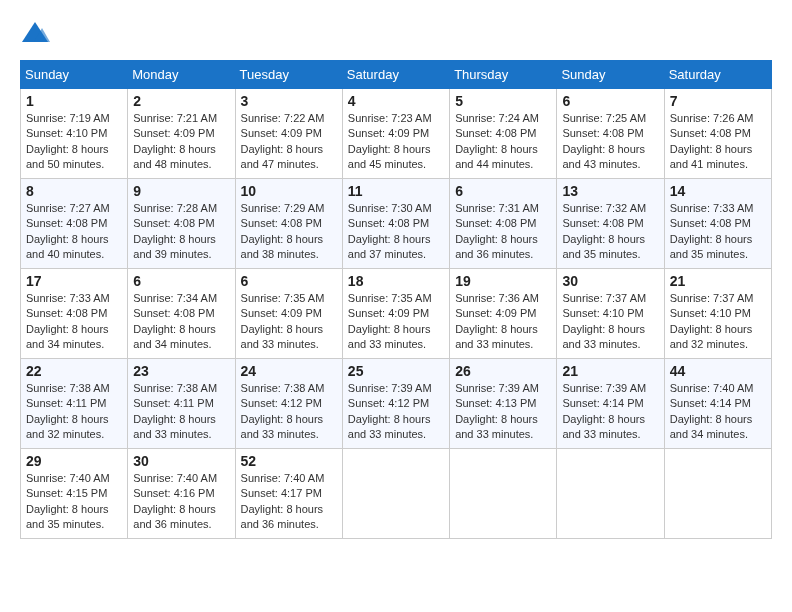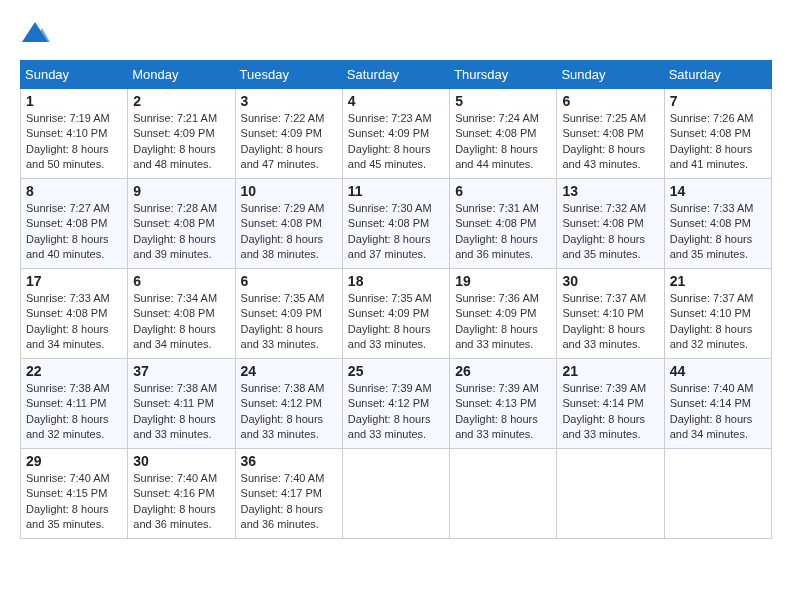--- a/index.html
+++ b/index.html
@@ -209,21 +209,21 @@
         <span class="day-num">21</span>
         <span class="day-detail">Sunrise: 7:37 AM<br>Sunset: 4:10 PM<br>Daylight: 8 hours and 32 minutes.</span>
       </td>
       </tr>
       <tr>
         <td>
         <span class="day-num">22</span>
         <span class="day-detail">Sunrise: 7:38 AM<br>Sunset: 4:11 PM<br>Daylight: 8 hours and 32 minutes.</span>
       </td>
         <td>
-        <span class="day-num">37</span>
+        <span class="day-num">23</span>
         <span class="day-detail">Sunrise: 7:38 AM<br>Sunset: 4:11 PM<br>Daylight: 8 hours and 33 minutes.</span>
       </td>
         <td>
         <span class="day-num">24</span>
         <span class="day-detail">Sunrise: 7:38 AM<br>Sunset: 4:12 PM<br>Daylight: 8 hours and 33 minutes.</span>
       </td>
         <td>
         <span class="day-num">25</span>
         <span class="day-detail">Sunrise: 7:39 AM<br>Sunset: 4:12 PM<br>Daylight: 8 hours and 33 minutes.</span>
       </td>
@@ -243,21 +243,21 @@
       <tr>
         <td>
         <span class="day-num">29</span>
         <span class="day-detail">Sunrise: 7:40 AM<br>Sunset: 4:15 PM<br>Daylight: 8 hours and 35 minutes.</span>
       </td>
         <td>
         <span class="day-num">30</span>
         <span class="day-detail">Sunrise: 7:40 AM<br>Sunset: 4:16 PM<br>Daylight: 8 hours and 36 minutes.</span>
       </td>
         <td>
-        <span class="day-num">36</span>
+        <span class="day-num">52</span>
         <span class="day-detail">Sunrise: 7:40 AM<br>Sunset: 4:17 PM<br>Daylight: 8 hours and 36 minutes.</span>
       </td>
         <td class="empty-cell"></td>
         <td class="empty-cell"></td>
         <td class="empty-cell"></td>
         <td class="empty-cell"></td>
       </tr>
     </tbody>
 </table>
 

